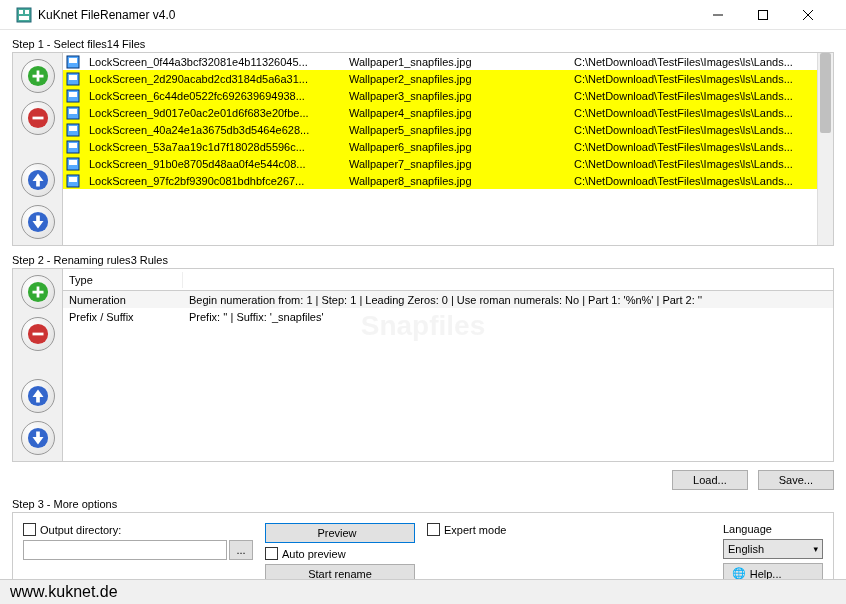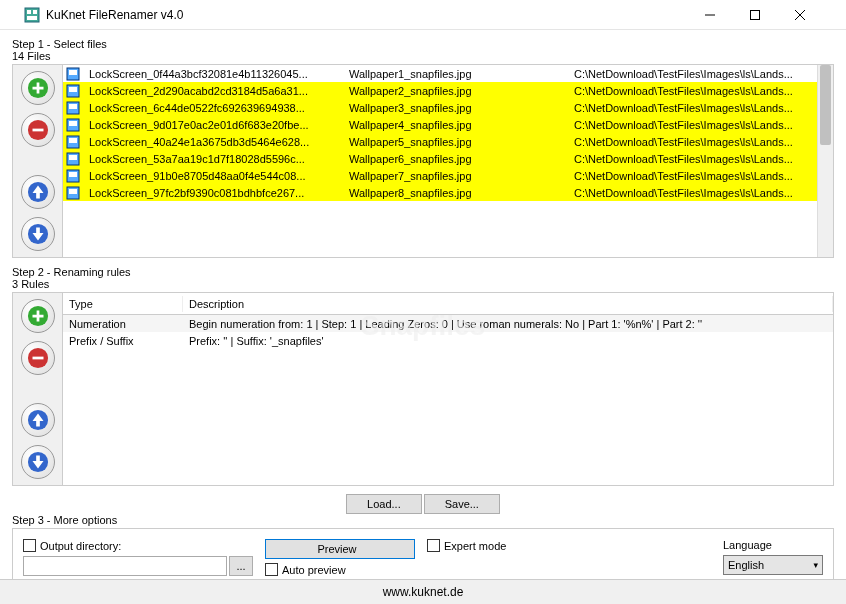--- a/index.html
+++ b/index.html
@@ -1,23 +1,23 @@
 <!DOCTYPE html>
 <html><head>
 <meta charset="utf-8">
 <style>
 * { box-sizing: border-box; margin: 0; padding: 0; }
 body { font-family: "Segoe UI", Tahoma, sans-serif; font-size: 11px; background: #fff; width: 846px; height: 604px; overflow: hidden; position: relative; }
-.titlebar { height: 30px; background: #fff; display: flex; align-items: center; padding: 0 24px; border-bottom: 1px solid #e5e5e5; }
+.titlebar { height: 30px; background: #fff; display: flex; align-items: center; padding: 0 16px; border-bottom: 1px solid #e5e5e5; }
 .titlebar-icon { width: 16px; height: 16px; margin-right: 6px; }
 .titlebar-title { flex: 1; font-size: 12px; color: #000; }
 .titlebar-btns { display: flex; gap: 0; }
 .titlebar-btn { width: 45px; height: 28px; display: flex; align-items: center; justify-content: center; color: #000; }
 .content { padding: 8px 12px; }
-.step-label-row { display: flex; font-size: 11px; color: #000; margin-bottom: 2px; flex-direction: column; }
+.step-label-row { display: flex; font-size: 11px; color: #000; margin-bottom: 2px; }
 .panel-wrap { display: flex; border: 1px solid #ccc; background: #fff; margin-bottom: 8px; }
 .btn-col { width: 50px; display: flex; flex-direction: column; align-items: center; padding: 6px 0; gap: 8px; background: #f0f0f0; border-right: 1px solid #ccc; }
 .round-btn { width: 34px; height: 34px; border-radius: 50%; border: 1px solid #999; display: flex; align-items: center; justify-content: center; background: radial-gradient(circle at 30% 30%, #fff, #ddd); }
 .round-btn svg { width: 22px; height: 22px; }
 .table-area { flex: 1; display: flex; flex-direction: column; overflow: hidden; position: relative; }
 .table-header { display: flex; background: #fff; border-bottom: 1px solid #ccc; height: 22px; align-items: center; font-size: 11px; color: #000; }
 .th { padding: 2px 6px; border-right: 1px solid #eee; overflow: hidden; white-space: nowrap; text-overflow: ellipsis; }
 .table-body { flex: 1; overflow: hidden; background: #fff; position: relative; }
 .row { display: flex; height: 17px; align-items: center; font-size: 11px; }
 .row.hl { background: #ffff00; }
@@ -25,37 +25,37 @@
 .cell-icon { width: 20px; padding: 1px 2px; display: flex; align-items: center; justify-content: center; }
 .file-icon { width: 14px; height: 14px; }
 .scroll-stub { position: absolute; right: 0; top: 0; width: 16px; bottom: 0; background: #f0f0f0; border-left: 1px solid #ddd; }
 .scroll-thumb { position: absolute; left: 2px; right: 2px; background: #c0c0c0; border-radius: 2px; }
 .step1 .table-body { height: 148px; }
 .step2 .table-body { height: 135px; }
 .step1 .th.c1 { width: 260px; } .step1 .th.c2 { width: 225px; } .step1 .th.c3 { flex: 1; }
 .step1 .cell.c1 { width: 260px; } .step1 .cell.c2 { width: 225px; } .step1 .cell.c3 { flex: 1; }
 .step2 .th.c1 { width: 120px; } .step2 .th.c2 { flex: 1; }
 .step2 .cell.c1 { width: 120px; } .step2 .cell.c2 { flex: 1; }
-.load-save-row { display: flex; justify-content: center; gap: 2px; margin-bottom: 0; }
+.load-save-row { display: flex; justify-content: flex-end; gap: 10px; margin-bottom: 8px; }
 .win-btn { padding: 3px 20px; background: #e1e1e1; border: 1px solid #adadad; font-size: 11px; font-family: inherit; min-width: 70px; }
 .win-btn.db { border: 1.5px solid #0078d7; padding-left: 14px; }
 .step3-panel { border: 1px solid #ccc; padding: 10px; display: flex; gap: 12px; }
 .out-dir { display: flex; flex-direction: column; gap: 4px; width: 230px; }
 .chk-row { display: flex; align-items: center; gap: 4px; font-size: 11px; }
 .chk { width: 13px; height: 13px; border: 1px solid #333; background: #fff; display: inline-block; }
 .path-row { display: flex; gap: 2px; }
 .path-input { flex: 1; height: 20px; border: 1px solid #aaa; background: #fff; font-size: 11px; padding: 2px; }
 .browse-btn { width: 24px; height: 20px; background: #e1e1e1; border: 1px solid #adadad; display: flex; align-items: center; justify-content: center; font-size: 11px; }
 .center-block { display: flex; flex-direction: column; gap: 4px; width: 150px; }
 .expert-block { flex: 1; }
 .right-block { width: 100px; display: flex; flex-direction: column; gap: 4px; }
 .dropdown { height: 20px; border: 1px solid #7a7a7a; background: #e5e5e5; display: flex; align-items: center; padding: 0 4px; font-size: 11px; position: relative; }
 .dropdown::after { content: "▾"; position: absolute; right: 4px; font-size: 9px; }
 .help-btn { display: flex; align-items: center; gap: 4px; padding: 3px 8px; background: #e1e1e1; border: 1px solid #adadad; font-size: 11px; }
-.status-bar { position: absolute; bottom: 0; left: 0; right: 0; height: 20px; background: #f0f0f0; border-top: 1px solid #ccc; display: flex; align-items: center; justify-content: center; padding: 12px 10px; font-size: 12px; color: #000; }
+.status-bar { position: absolute; bottom: 0; left: 0; right: 0; height: 20px; background: #f0f0f0; border-top: 1px solid #ccc; display: flex; align-items: center; justify-content: flex-start; padding: 12px 10px; font-size: 16px; color: #000; }
 .watermark { position: absolute; top: 310px; left: 50%; transform: translateX(-50%); font-size: 28px; color: #eee; font-weight: bold; z-index: 0; opacity: 0.6; pointer-events: none; }
 .spacer { height: 12px; }
 .alt { background: #f5f5f5; }
 </style>
 </head>
 <body>
 
 <div class="titlebar">
   <span class="titlebar-icon">
     <svg viewBox="0 0 16 16">
@@ -245,21 +245,20 @@
       <div class="round-btn">
           <svg viewBox="0 0 24 24">
             <circle cx="12" cy="12" r="11" fill="#36c"></circle>
             <path d="M12 19l-6-8h4V5h4v6h4z" fill="#fff"></path>
           </svg>
         </div>
     </div>
     <div class="table-area">
       <div class="table-header">
         <div class="th c1">Type</div>
-        <div class="th c2">Description</div>
       </div>
       <div class="table-body" id="rules-body">
           <div class="row alt">
             <div class="cell c1">Numeration</div>
             <div class="cell c2">Begin numeration from: 1 | Step: 1 | Leading Zeros: 0 | Use roman numerals: No | Part 1: '%n%' | Part 2: ''</div>
           </div>
           <div class="row">
             <div class="cell c1">Prefix / Suffix</div>
             <div class="cell c2">Prefix: '' | Suffix: '_snapfiles'</div>
           </div>

